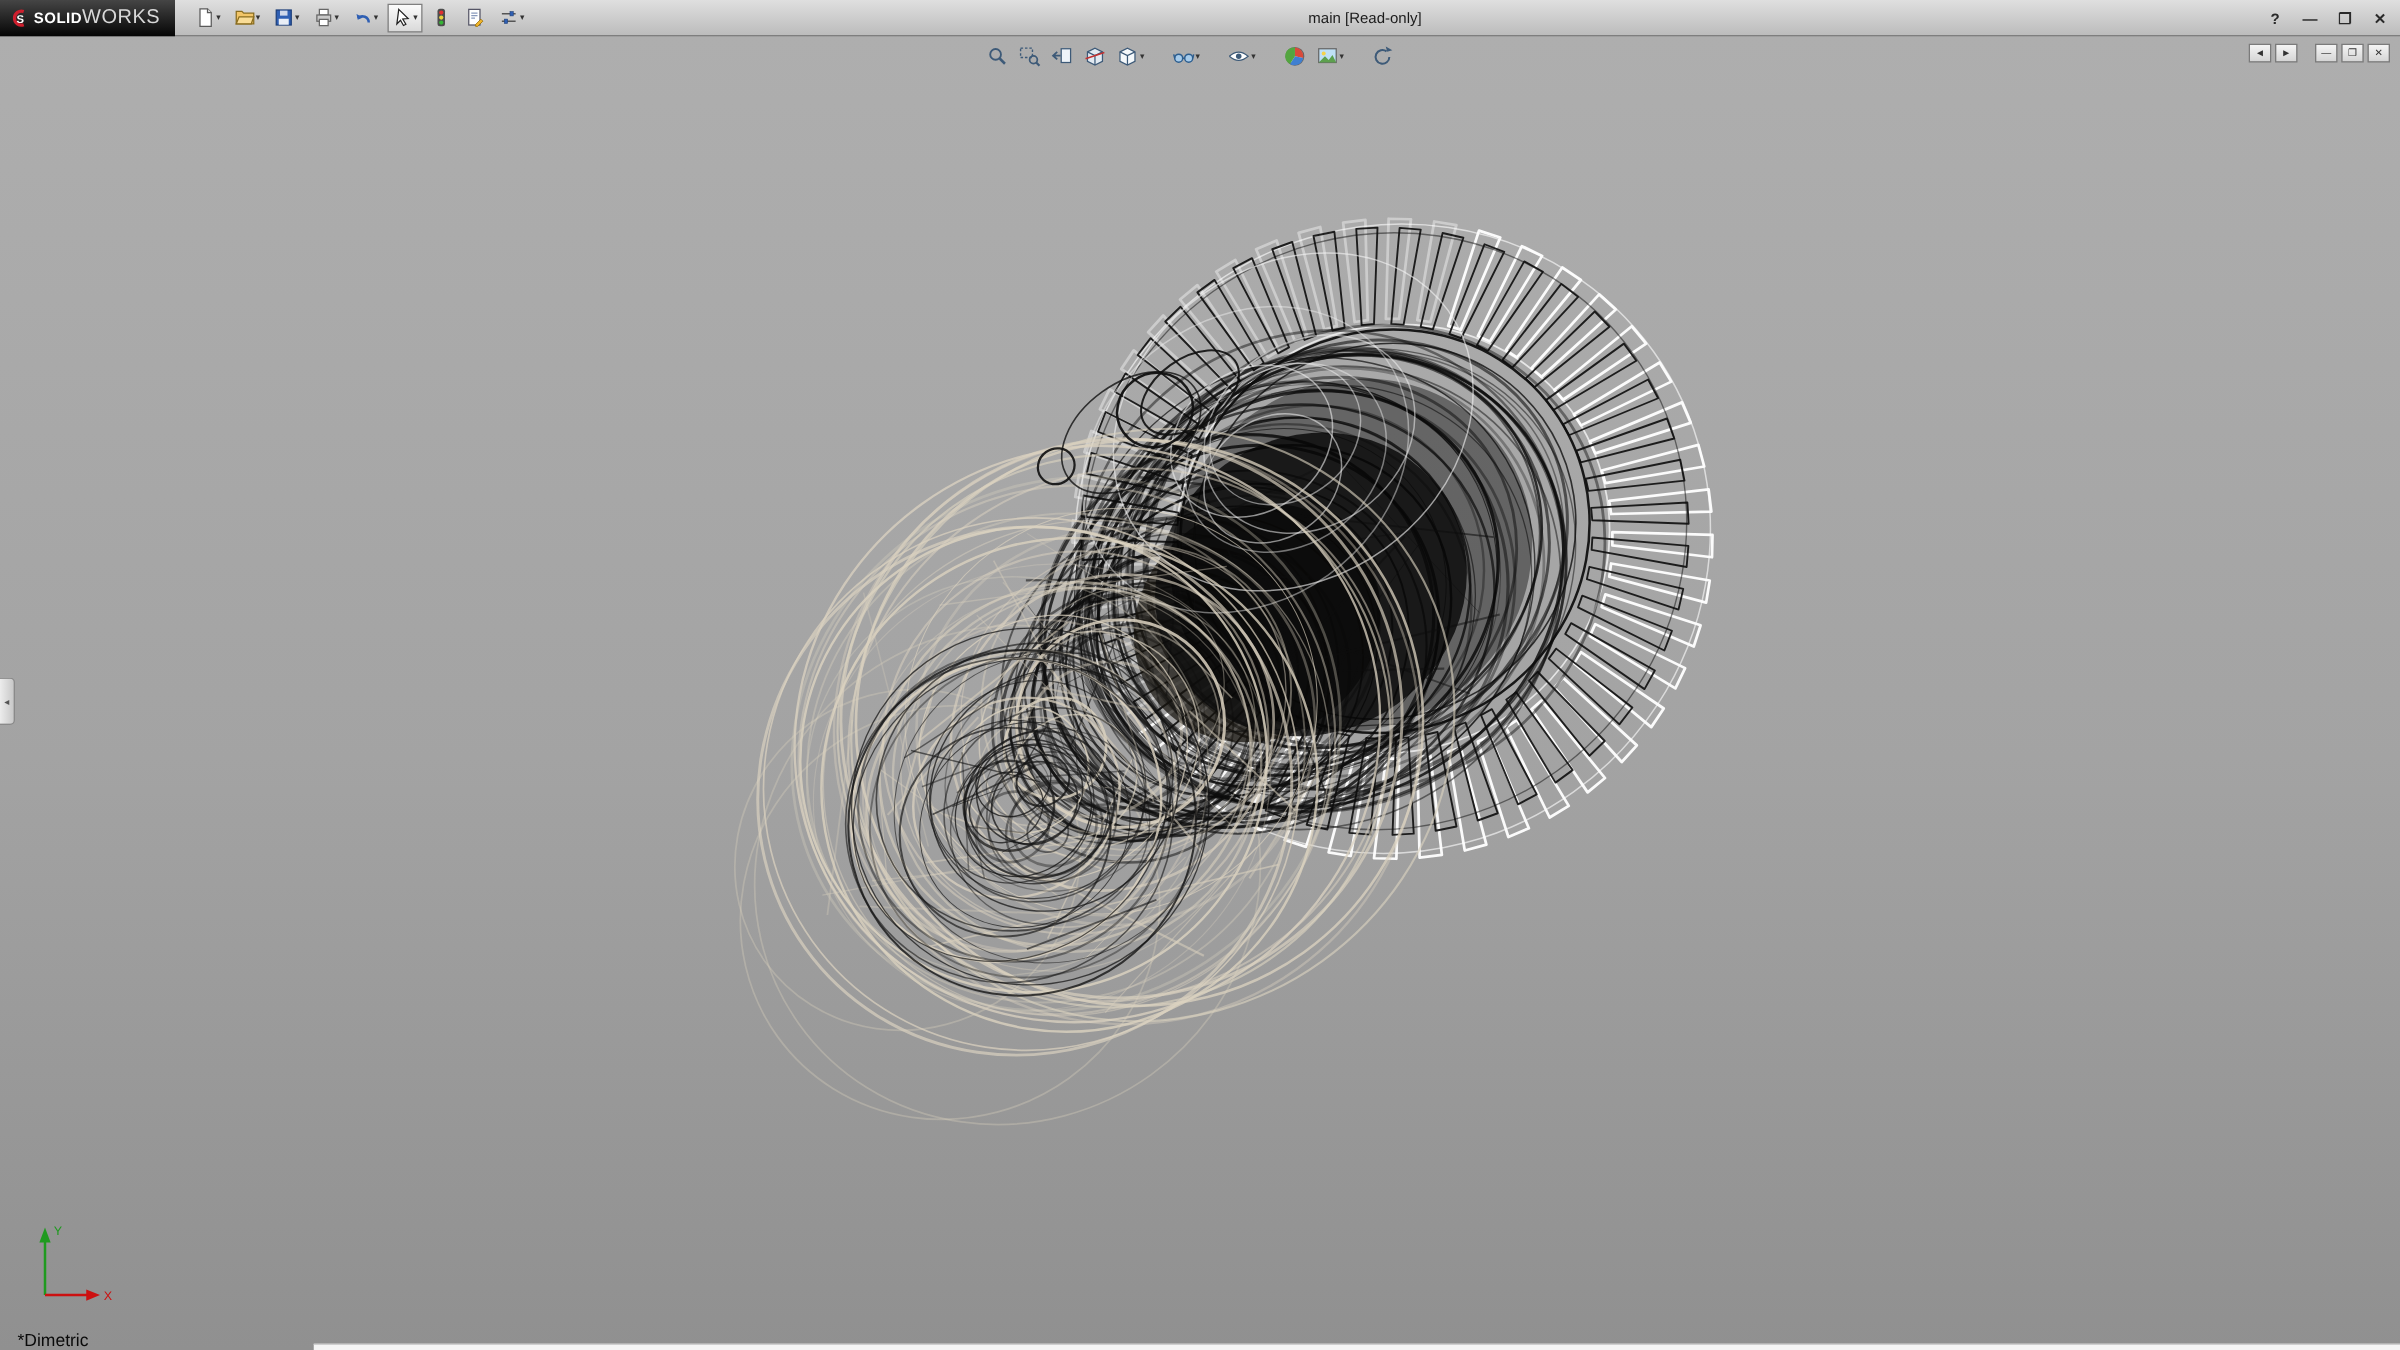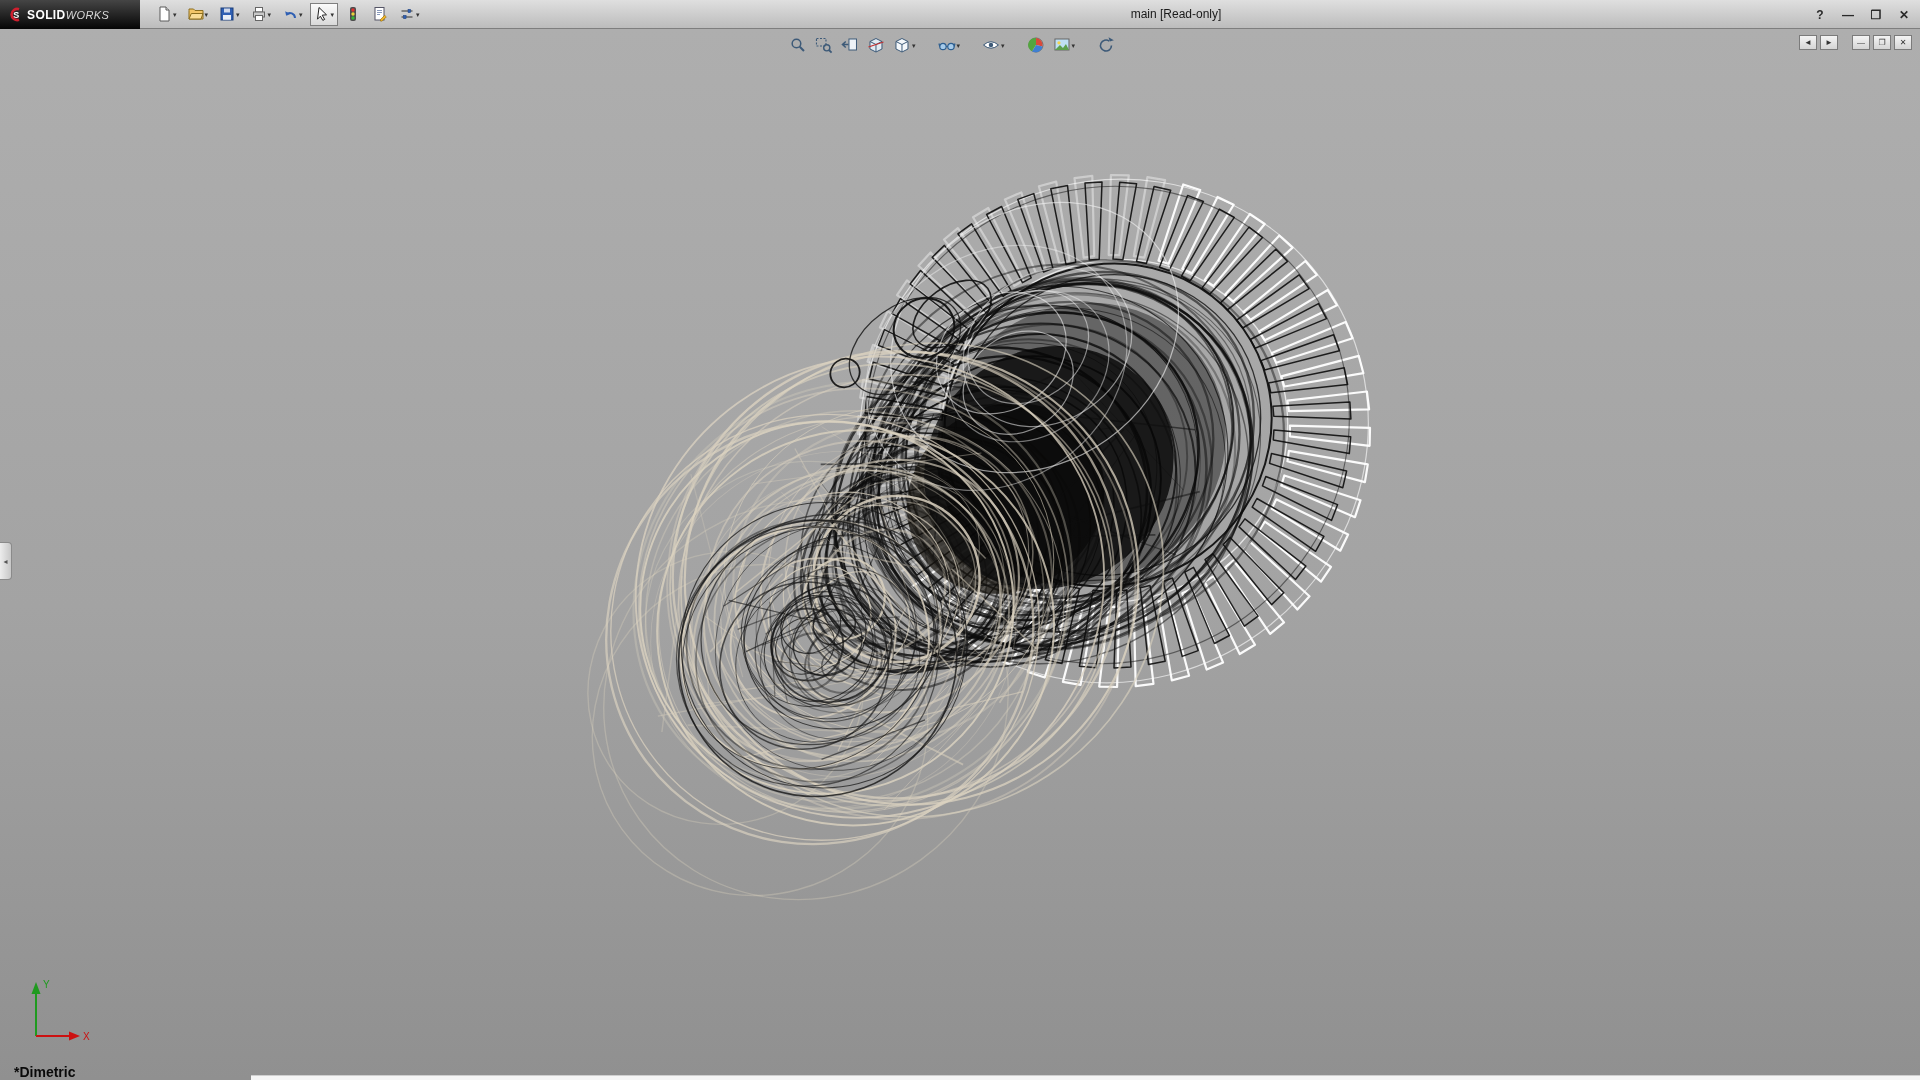--- a/index.html
+++ b/index.html
@@ -15,32 +15,32 @@
     background:linear-gradient(#dfdfdf,#bcbcbc);
     border-bottom:1px solid #7e7e7e;
     display:flex; align-items:center; z-index:20;
   }
   .logo {
     height:29px; width:140px; flex:0 0 140px;
     background:linear-gradient(#454545,#050505);
     display:flex; align-items:center; gap:4px; padding:0 8px;
   }
   .logo .sw-bold { color:#ffffff; font-weight:bold; font-size:12px; letter-spacing:.4px;margin-top:36px; }
-  .logo .sw-light { color:#d8d8d8; font-weight:normal; font-size:11px; letter-spacing:.4px;font-style:italic; }
+  .logo .sw-light { color:#d8d8d8; font-weight:normal; font-size:16px; letter-spacing:.4px; }
   .tbgroup { display:flex; align-items:center; margin-left:12px; gap:3px; }
   .tb {
     display:flex; align-items:center; height:23px; padding:0 3px; gap:1px;
     background:transparent; border:1px solid transparent; cursor:default;
   }
   .tb.active {
     border:1px solid #7f7f7f; background:linear-gradient(#fbfbfb,#d9d9d9);
   }
   .dd { font-size:7px; color:#333; line-height:23px; }
   .window-title {
-    position:absolute; left:1176px; top:0; transform:translateX(-50%);
+    position:absolute; left:1092px; top:0; transform:translateX(-50%);
     height:28px; line-height:29px; font-size:12px; color:#1a1a1a; white-space:nowrap;
   }
   .title-controls { position:absolute; right:8px; top:0; height:29px; display:flex; align-items:center; gap:12px; }
   .tc { font-size:12px; color:#2a2a2a; width:16px; text-align:center; font-weight:bold; cursor:default; }
 
   
   .viewport {
     position:absolute; top:29px; left:0; right:0; bottom:0;
     background:linear-gradient(180deg,#aeaeae 0%,#a3a3a3 55%,#909090 100%);
   }
@@ -70,21 +70,21 @@
   .left-tab {
     position:absolute; left:0; top:513px; width:12px; height:38px;
     background:linear-gradient(90deg,#ececec,#c7c7c7);
     border:1px solid #8a8a8a; border-left:none; border-radius:0 4px 4px 0;
     display:flex; align-items:center; justify-content:center;
     font-size:8px; color:#555; z-index:5; cursor:pointer;
   }
 
   
   .triad { position:absolute; left:22px; bottom:34px; z-index:4; }
-  .view-label { position:absolute; left:14px; bottom:0; font-size:14px; color:#0a0a0a; z-index:4;font-weight:bold; }
+  .view-label { position:absolute; left:14px; bottom:0; font-size:14px; color:#0a0a0a; z-index:4; }
 
   .bottom-strip {
     position:absolute; left:251px; right:0; bottom:0; height:5px;
     background:#f5f5f5; border-top:1px solid #cfcfcf; z-index:4;
   }
 </style>
 </head>
 <body>
 
 <div class="titlebar">

